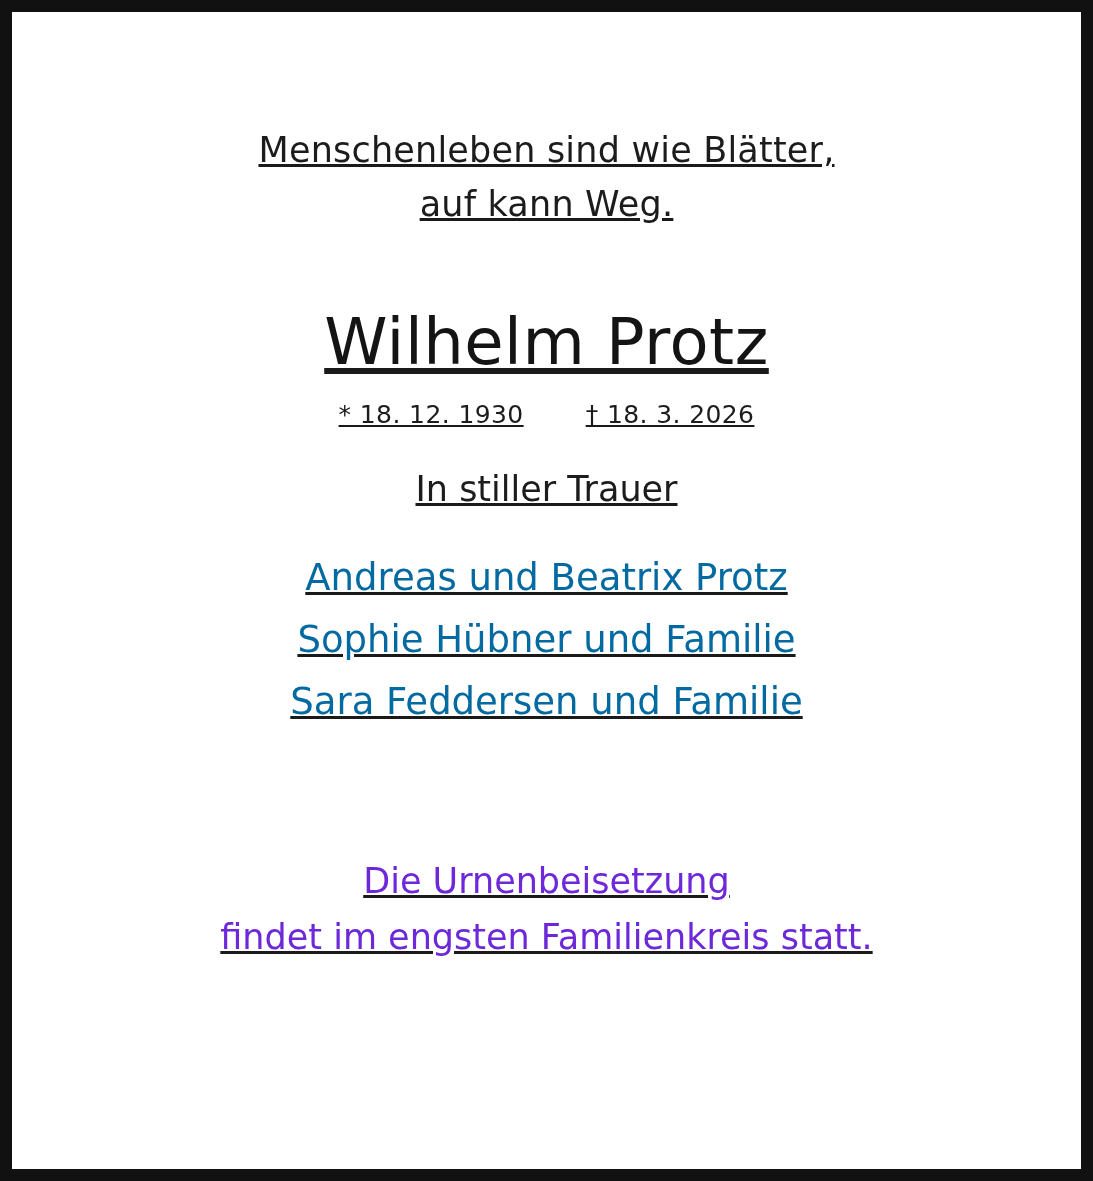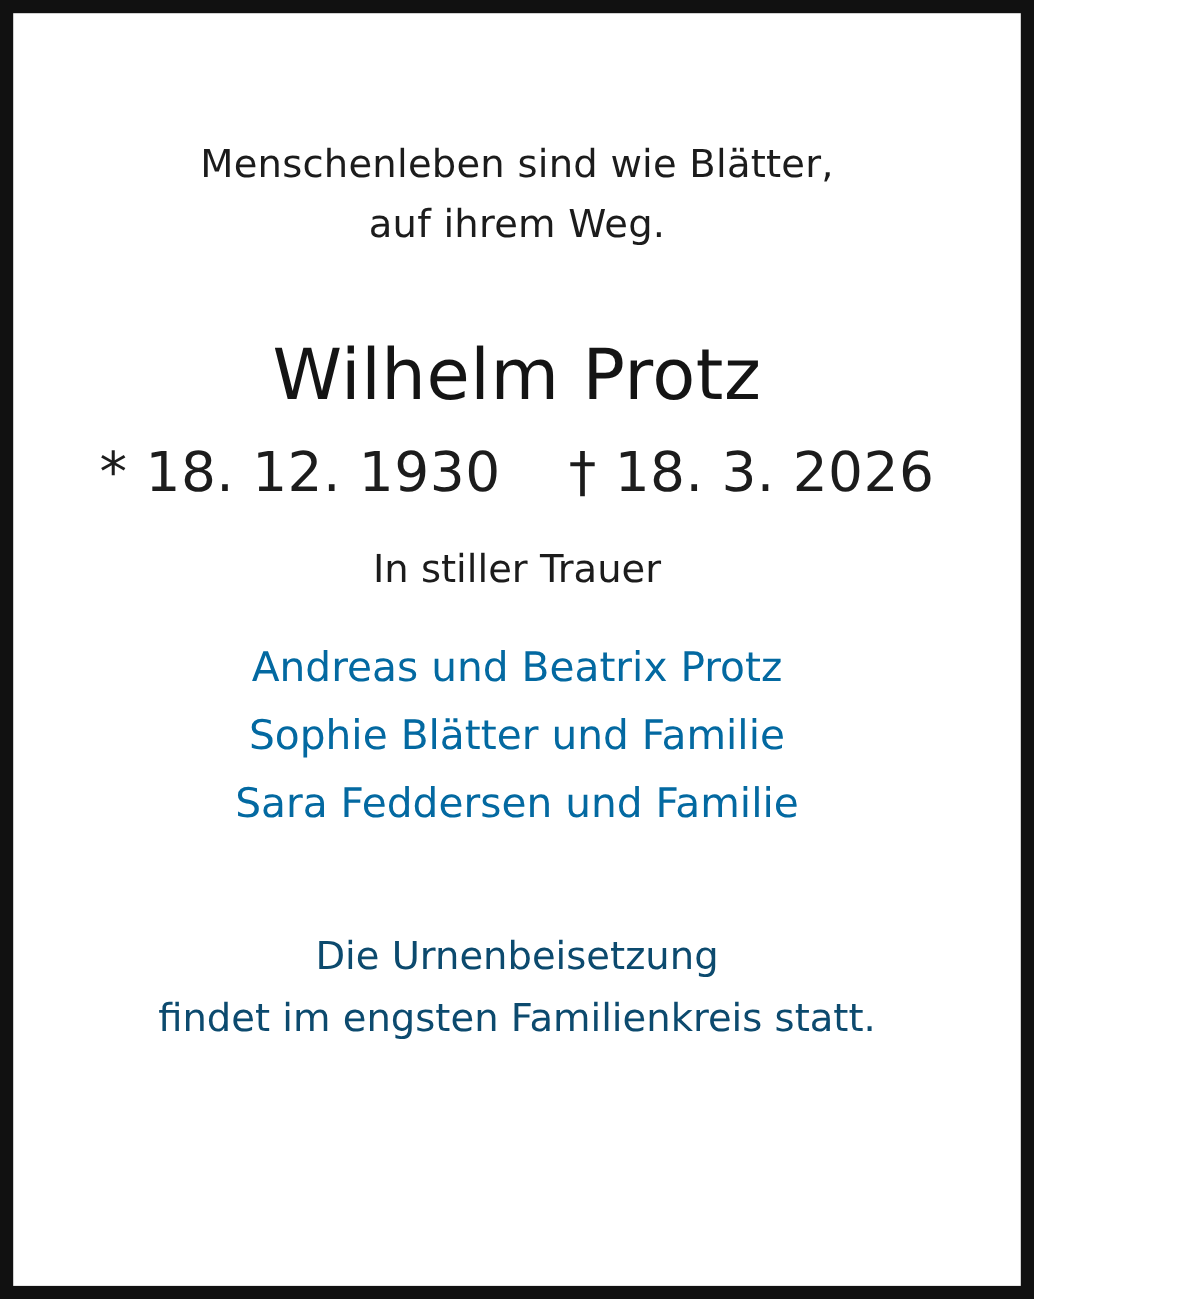--- a/index.html
+++ b/index.html
@@ -9,28 +9,29 @@
   }
   body {
     width: 1093px;
     height: 1181px;
     font-family: "DejaVu Sans", sans-serif;
     color: #1a1a1a;
   }
   .obituary {
     position: relative;
     box-sizing: border-box;
-    width: 940px;
+    width: 1093px;
     height: 1181px;
     background: #ffffff;
     border: 12px solid #111111;
     padding: 0;
     display: flex;
     flex-direction: column;
     align-items: center;
+    text-decoration: underline;
   }
   .inner {
     width: 100%;
     box-sizing: border-box;
     padding: 0 60px;
     text-align: center;
   }
   .poem {
     margin-top: 112px;
     font-size: 35px;
@@ -44,21 +45,21 @@
   .name {
     margin-top: 78px;
     font-size: 64px;
     line-height: 1.0;
     letter-spacing: 0.5px;
     font-weight: 400;
     color: #141414;
   }
   .dates {
     margin-top: 26px;
-    font-size: 50px;
+    font-size: 25px;
     letter-spacing: 0.4px;
     color: #1c1c1c;
     display: flex;
     justify-content: center;
     gap: 62px;
   }
   .dates .birth,
   .dates .death {
     white-space: nowrap;
   }
@@ -70,52 +71,52 @@
   .survivors {
     margin-top: 38px;
     font-size: 37px;
     line-height: 1.68;
     color: #0369a1;
   }
   .survivors .line {
     display: block;
   }
   .closing {
-    margin-top: 80px;
+    margin-top: 120px;
     font-size: 35px;
     line-height: 1.6;
-    color: #0c4a6e;
+    color: #6d28d9;
   }
   .closing .line {
     display: block;
   }
 </style>
 </head>
 <body>
 
 <div class="obituary">
   <div class="inner">
 
     <div class="poem">
       <span class="line">Menschenleben sind wie Blätter,</span>
-      <span class="line">auf ihrem Weg.</span>
+      <span class="line">auf kann Weg.</span>
     </div>
 
     <div class="name">Wilhelm Protz</div>
 
     <div class="dates">
       <span class="birth">* 18. 12. 1930</span>
       <span class="death">† 18. 3. 2026</span>
     </div>
 
     <div class="mourning-intro">In stiller Trauer</div>
 
     <div class="survivors">
       <span class="line">Andreas und Beatrix Protz</span>
-      <span class="line">Sophie Blätter und Familie</span>
+      <span class="line">Sophie Hübner und Familie</span>
       <span class="line">Sara Feddersen und Familie</span>
     </div>
 
     <div class="closing">
       <span class="line">Die Urnenbeisetzung</span>
       <span class="line">findet im engsten Familienkreis statt.</span>
     </div>
 
   </div>
 </div>

